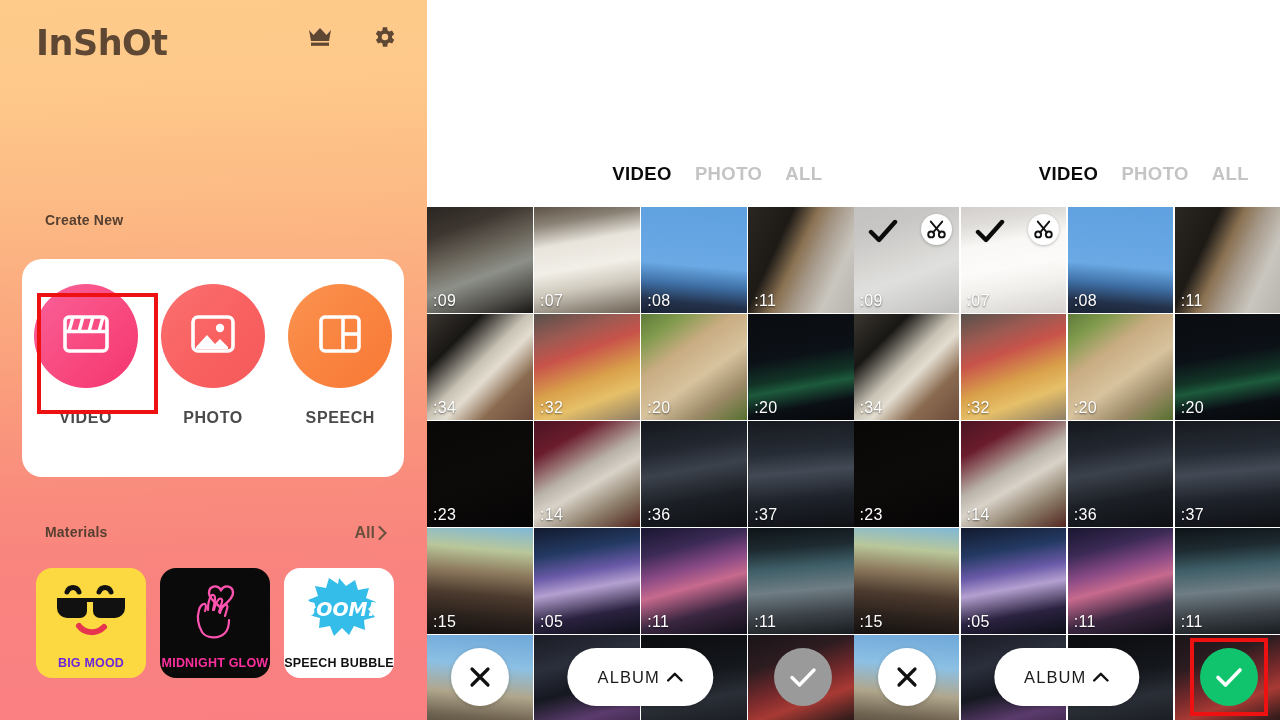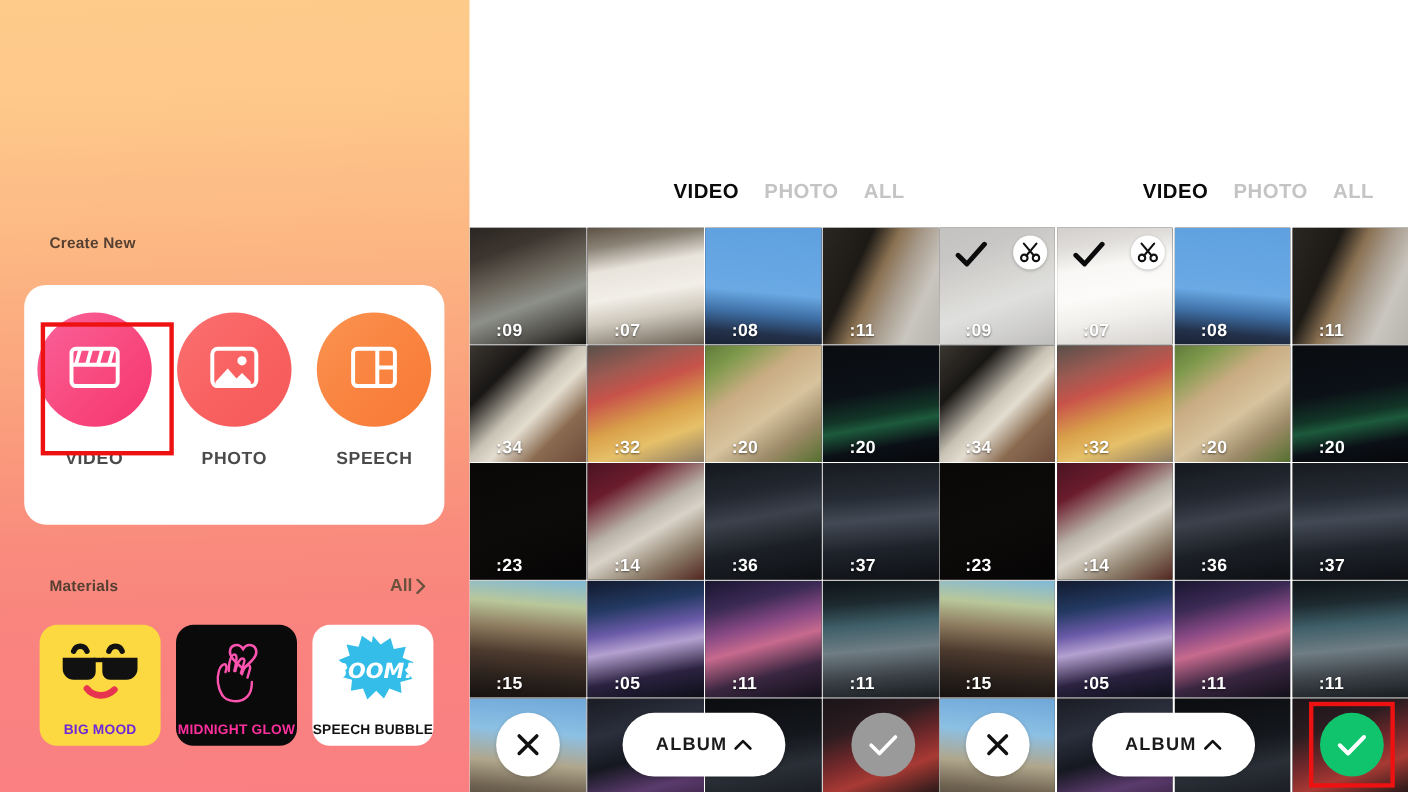--- a/index.html
+++ b/index.html
@@ -116,22 +116,22 @@
     position: absolute; top: 207px; left: 0;
     width: 426.5px;
     display: grid;
     grid-template-columns: repeat(4, 105.6px);
     grid-auto-rows: 105.6px;
     gap: 1.5px;
   }
   .cell { position: relative; overflow: hidden; background: #222; }
   .cell .thumbart { position: absolute; inset: 0; }
   .dur {
-    position: absolute; left: 24px; bottom: 3px;
-    color: #fff; font-size: 16px; font-weight: 700;
+    position: absolute; left: 6px; bottom: 3px;
+    color: #fff; font-size: 16px; font-weight: 400;
     text-shadow: 0 1px 2px rgba(0,0,0,.55);
     letter-spacing: 0.3px; z-index: 4;
   }
   .cell.selected::after {
     content: ""; position: absolute; inset: 0;
     background: rgba(255,255,255,0.72); z-index: 2;
   }
   .chk {
     position: absolute; left: 14px; top: 12px; z-index: 5;
   }
@@ -154,38 +154,54 @@
     background: #fff; display: flex; align-items: center; justify-content: center;
     box-shadow: 0 1px 4px rgba(0,0,0,.18);
   }
   .btn-album {
     position: absolute; left: 50%; transform: translateX(-50%); bottom: 14px;
     height: 58px; padding: 0 30px; border-radius: 29px;
     background: #fff; display: flex; align-items: center; gap: 6px;
     box-shadow: 0 1px 4px rgba(0,0,0,.18);
   }
   .btn-album span.lbl {
-    font-size: 16.5px; font-weight: 700; color: #1b1b1b; letter-spacing: 1.1px;
+    font-size: 16.5px; font-weight: 400; color: #1b1b1b; letter-spacing: 1.1px;
   }
   .btn-confirm {
     position: absolute; right: 22px; bottom: 14px;
     width: 58px; height: 58px; border-radius: 50%;
     display: flex; align-items: center; justify-content: center;
   }
   .btn-confirm.disabled { background: #9a9a9a; }
   .btn-confirm.enabled  { background: #10c46e; }
   #hl-confirm { right: 12px; bottom: 4px; width: 78px; height: 78px; position: absolute; border: 4px solid #ee1111; z-index: 12; }
 </style>
 </head>
 <body>
 
 <div id="app">
 
   <div class="sidebar">
 
+    <div class="sb-header">
+      <div class="brand">InShOt</div>
+      <div class="sb-header-icons">
+        <span class="ic">
+          <svg width="26" height="22" viewBox="0 0 26 22">
+              <path fill="currentColor" d="M2 4l4.5 5L13 2l6.5 7L24 4l-2 11H4L2 4z"></path>
+              <rect x="4" y="16.6" width="18" height="3.2" fill="currentColor"></rect>
+            </svg>
+        </span>
+        <span class="ic">
+          <svg width="26" height="26" viewBox="0 0 24 24">
+              <path fill="currentColor" d="M19.4 13a7.6 7.6 0 000-2l2-1.6-2-3.4-2.4 1a7.5 7.5 0 00-1.7-1L14.9 3h-4l-.4 2.9c-.6.3-1.2.6-1.7 1l-2.4-1-2 3.4L6.5 11a7.6 7.6 0 000 2l-2 1.6 2 3.4 2.4-1c.5.4 1.1.8 1.7 1l.4 2.9h4l.4-2.9c.6-.2 1.2-.6 1.7-1l2.4 1 2-3.4-2.1-1.6zM12.9 15a3 3 0 110-6 3 3 0 010 6z"></path>
+            </svg>
+        </span>
+      </div>
+    </div>
 
     <div class="section-title create">Create New</div>
 
     <div class="create-card">
       <div class="create-items">
 
         <div class="create-item">
           <div class="circle video">
             <span>
               <svg width="48" height="42" viewBox="0 0 48 42">

